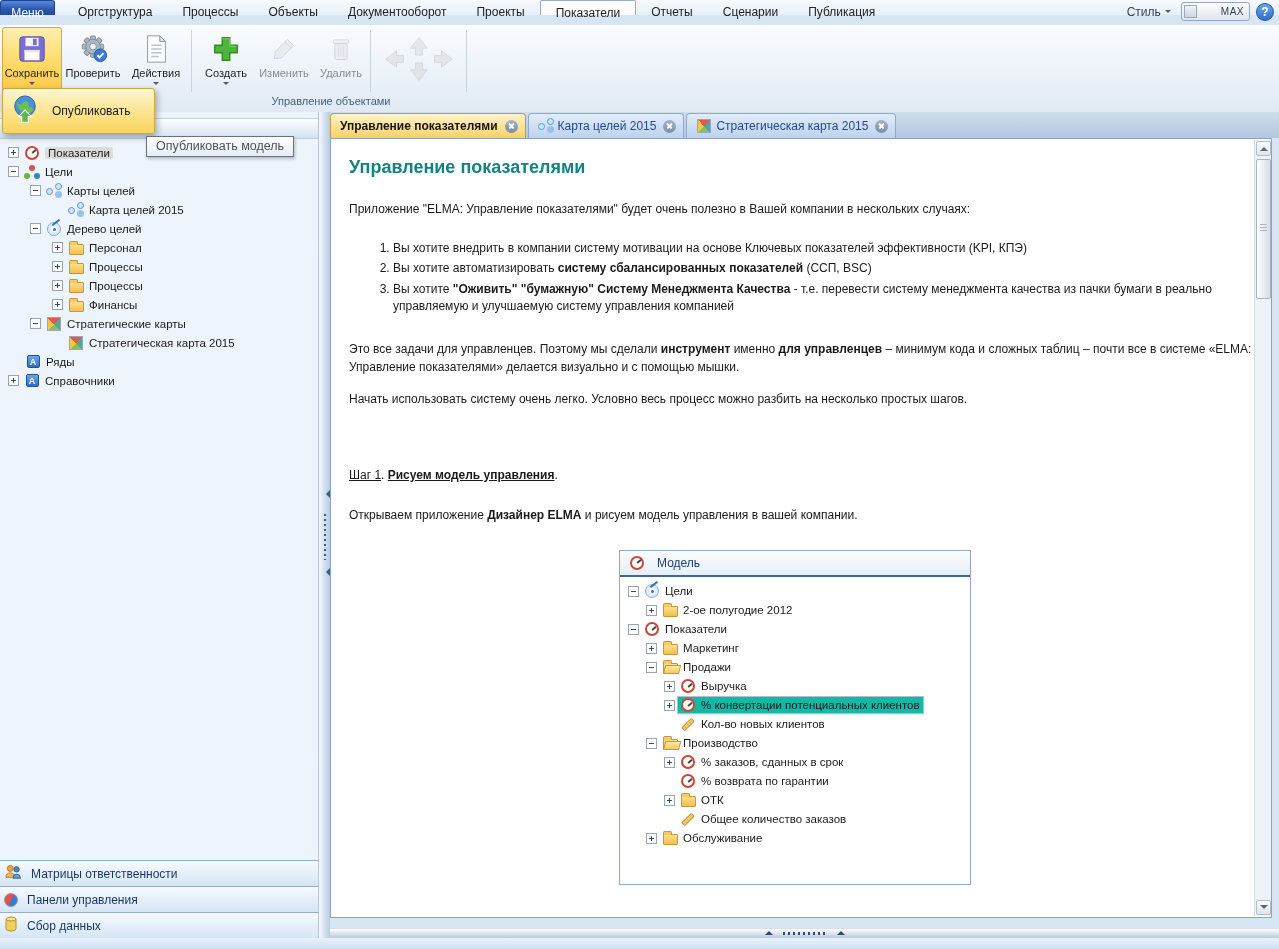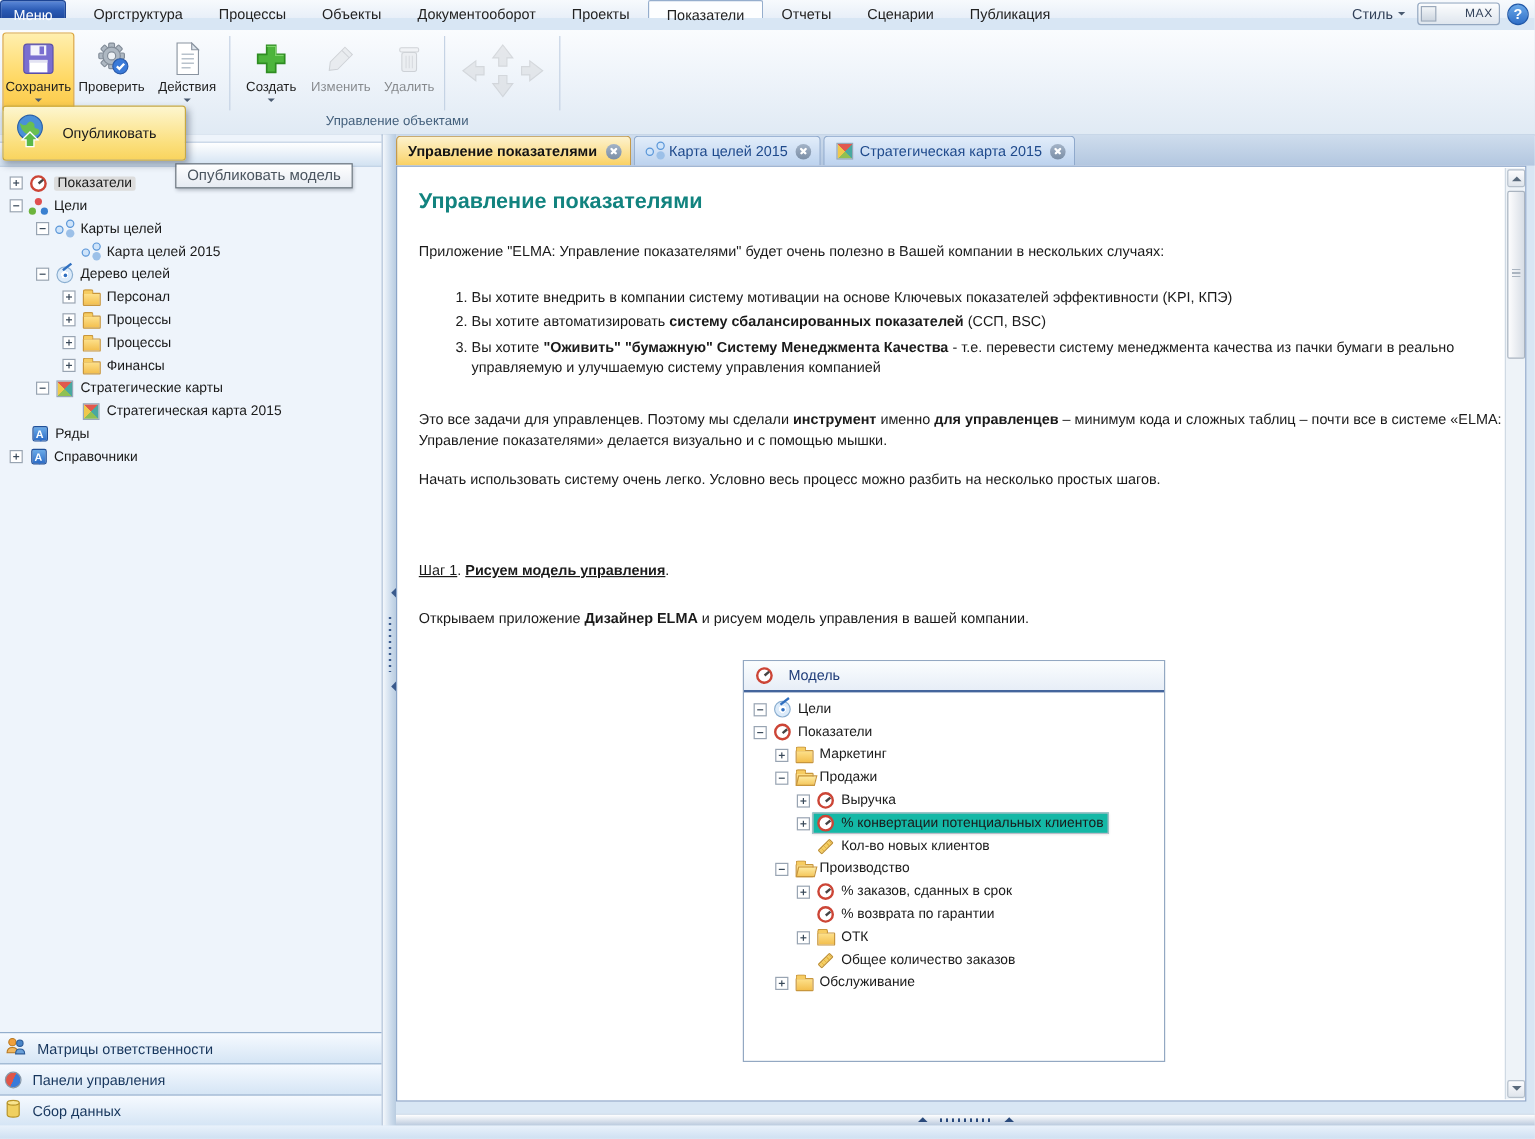--- a/index.html
+++ b/index.html
@@ -473,20 +473,27 @@
           <span class="mp-title">Модель</span>
         </div>
         <div class="mp-tree">
           <div class="mrow mlvl0">
             <span class="exp"></span>
             <span class="ticon">
                 <span class="ic-target"></span>
               </span>
             <span class="tlabel">Цели</span>
           </div>
+          <div class="mrow mlvl1">
+            <span class="exp plus"></span>
+            <span class="ticon">
+                <span class="ic-folder"></span>
+              </span>
+            <span class="tlabel">2-ое полугодие 2012</span>
+          </div>
           <div class="mrow mlvl0">
             <span class="exp"></span>
             <span class="ticon">
                 <span class="ic-gauge"></span>
               </span>
             <span class="tlabel">Показатели</span>
           </div>
           <div class="mrow mlvl1">
             <span class="exp plus"></span>
             <span class="ticon">

